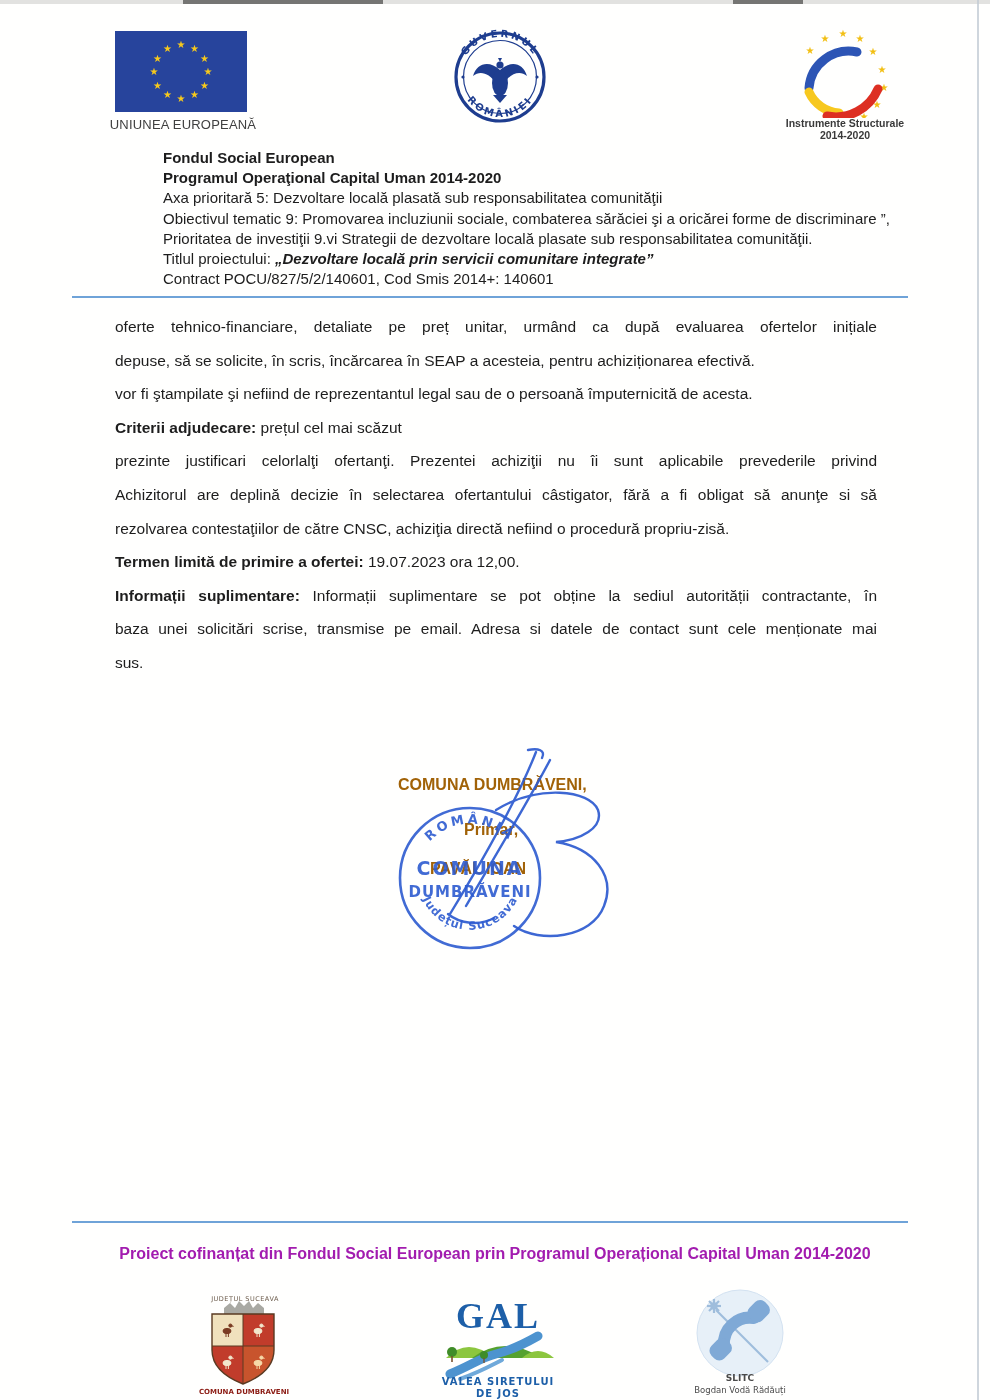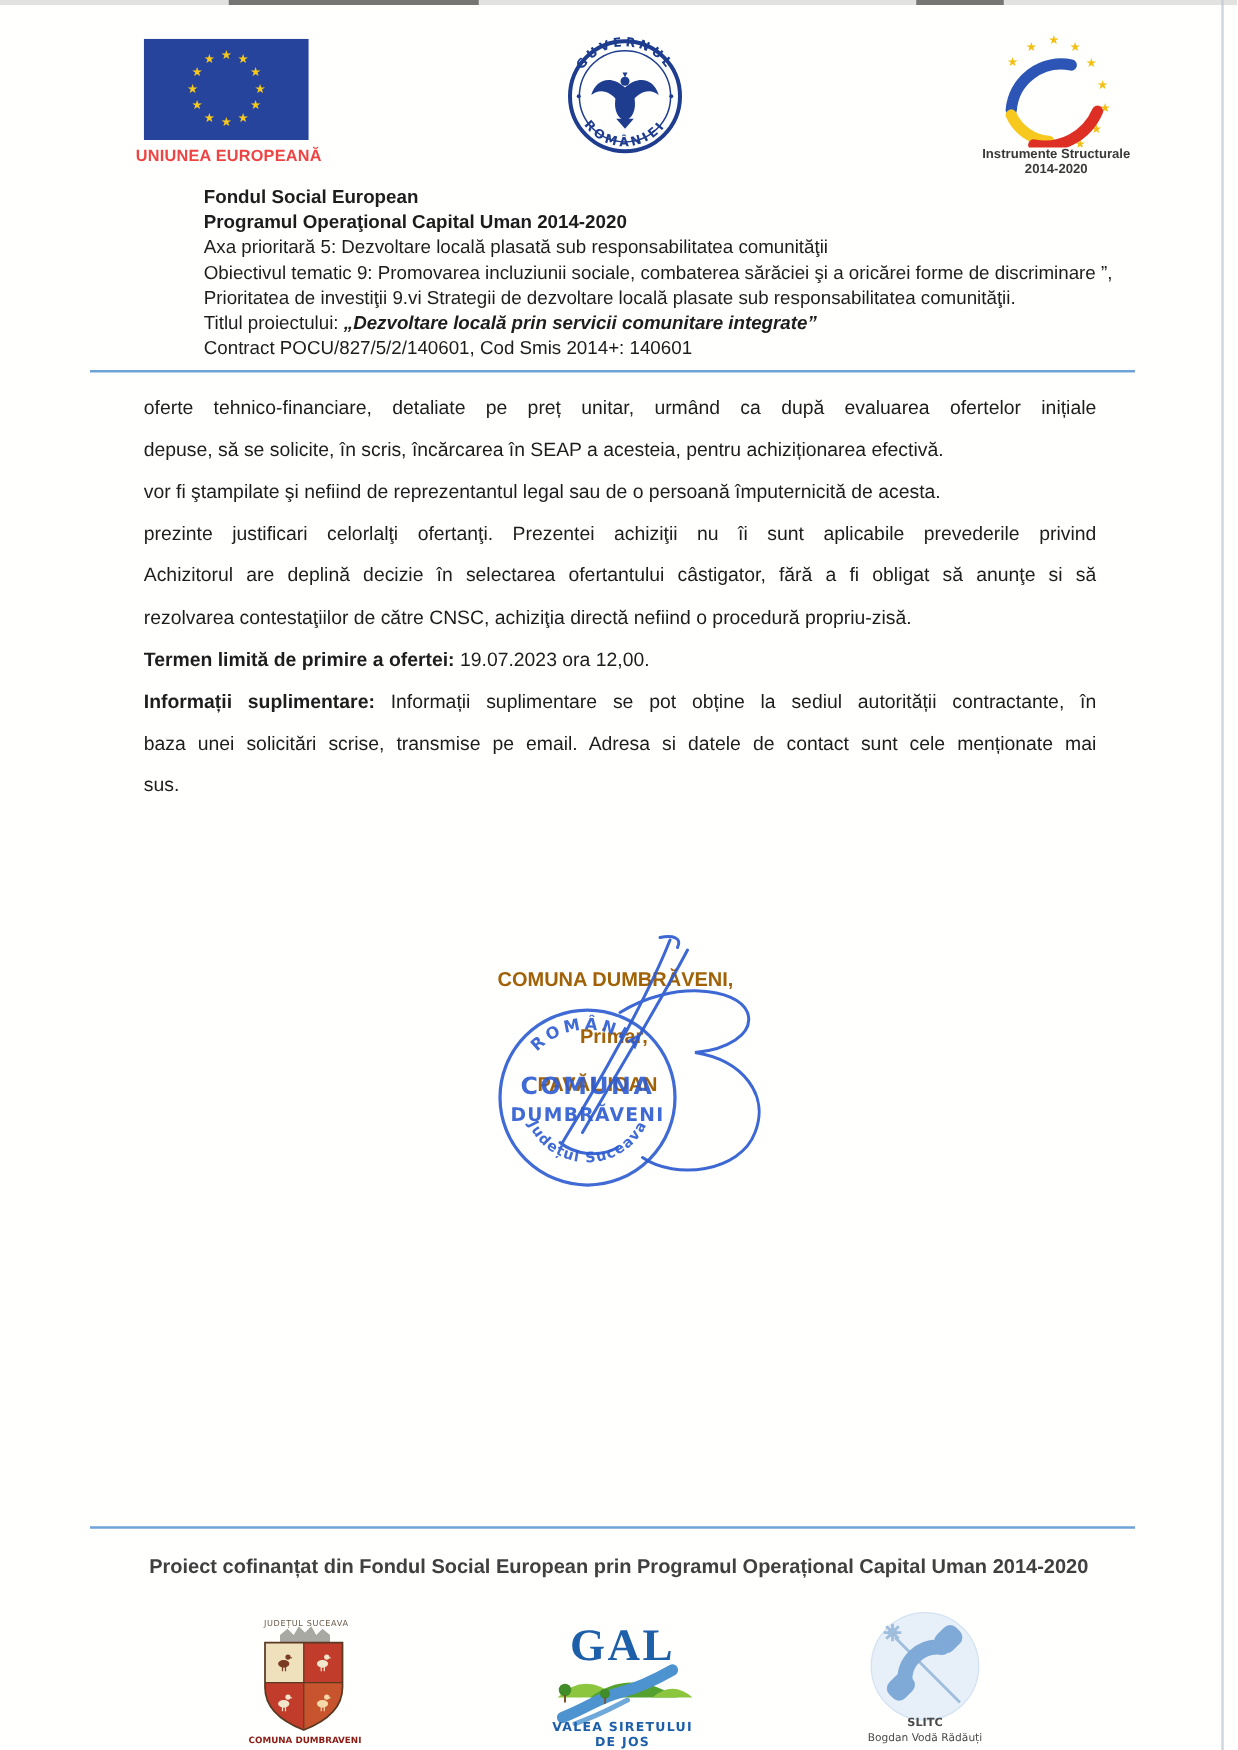--- a/index.html
+++ b/index.html
@@ -4,21 +4,21 @@
 <style>
   html,body{margin:0;padding:0;background:#ffffff;}
   #page{position:relative;width:990px;height:1400px;background:#fffffe;overflow:hidden;
         font-family:"Liberation Sans",sans-serif;color:#1d1d1d;}
   
   .scan-band{position:absolute;top:0;left:0;width:990px;height:4px;background:#d8d8d6;opacity:.75;}
   .scan-mark{position:absolute;top:0;height:4px;background:#5a5a58;opacity:.8;}
   .scan-edge{position:absolute;top:0;left:977px;width:2px;height:1400px;background:#c3ccd5;opacity:.8;}
   
   .eu-label{position:absolute;left:108px;top:117px;width:150px;text-align:center;
-            font-size:13px;font-weight:bold;color:#ef4444;letter-spacing:.2px;}
+            font-size:13px;font-weight:normal;color:#404040;letter-spacing:.2px;}
   .struct-label{position:absolute;left:775px;top:117px;width:140px;text-align:center;
             font-size:10.5px;font-weight:bold;color:#3a3a3a;line-height:12px;}
   #program-lines{position:absolute;left:115px;top:148px;width:860px;font-size:15px;line-height:20.2px;margin-left:48px;}
   .hline{white-space:nowrap;}
   .hline.b{font-weight:bold;}
   .hline .bi{font-weight:bold;font-style:italic;}
   .rule{position:absolute;left:72px;width:836px;height:2px;background:#6fa3d8;}
   
   #body-lines{position:absolute;left:115px;top:310px;width:762px;font-size:15.5px;}
   .bline{height:33.6px;line-height:33.6px;overflow:hidden;white-space:normal;}
@@ -26,21 +26,21 @@
   
   .sig-text{position:absolute;font-weight:bold;font-size:16px;color:#a16207;}
   svg text{font-family:"DejaVu Sans","Liberation Sans",sans-serif;}
   .star{font-size:10px;fill:#f7c91c;text-anchor:middle;dominant-baseline:central;}
   .istar{font-size:10px;fill:#f2bf13;text-anchor:middle;dominant-baseline:central;}
   .sealtxt{fill:#1e3d8f;font-weight:bold;letter-spacing:2.5px;font-size:10px;}
   .stamptxt{fill:#2d5bd0;font-weight:bold;}
   .abs{position:absolute;}
   
   .cofinance{position:absolute;left:0;top:1245px;width:990px;text-align:center;
-             font-weight:bold;font-size:16px;color:#404040;}
+             font-weight:bold;font-size:16px;color:#a21caf;}
   .logo-cap{text-anchor:middle;font-weight:bold;}
 </style>
 </head>
 <body>
 
 <div id="page">
 
   <div class="scan-band"></div>
   <div class="scan-mark" style="left:183px;width:200px;"></div>
   <div class="scan-mark" style="left:733px;width:70px;"></div>
@@ -116,20 +116,21 @@
       <div class="hline"><span>Titlul proiectului: </span><span class="bi">„Dezvoltare locală prin servicii comunitare integrate”</span></div>
       <div class="hline">Contract POCU/827/5/2/140601, Cod Smis 2014+: 140601</div>
     </div>
 
   <div class="rule" style="top:296px;"></div>
 
   <div id="body-lines">
       <div class="bline just">oferte tehnico-financiare, detaliate pe preț unitar, urmând ca după evaluarea ofertelor inițiale</div>
       <div class="bline">depuse, să se solicite, în scris, încărcarea în SEAP a acesteia, pentru achiziționarea efectivă.</div>
       <div class="bline">vor fi ştampilate şi nefiind de reprezentantul legal sau de o persoană împuternicită de acesta.</div>
+      <div class="bline"><b>Criterii adjudecare:</b> prețul cel mai scăzut</div>
       <div class="bline just">prezinte justificari celorlalţi ofertanţi. Prezentei achiziţii nu îi sunt aplicabile prevederile privind</div>
       <div class="bline just">Achizitorul are deplină decizie în selectarea ofertantului câstigator, fără a fi obligat să anunţe si să</div>
       <div class="bline">rezolvarea contestaţiilor de către CNSC, achiziţia directă nefiind o procedură propriu-zisă.</div>
       <div class="bline"><b>Termen limită de primire a ofertei:</b> 19.07.2023 ora 12,00.</div>
       <div class="bline just"><b>Informații suplimentare:</b> Informații suplimentare se pot obține la sediul autorității contractante, în</div>
       <div class="bline just">baza unei solicitări scrise, transmise pe email. Adresa si datele de contact sunt cele menționate mai</div>
       <div class="bline">sus.</div>
     </div>
 
   <div class="sig-text" style="left:398px;top:776px;">COMUNA DUMBRĂVENI,</div>

